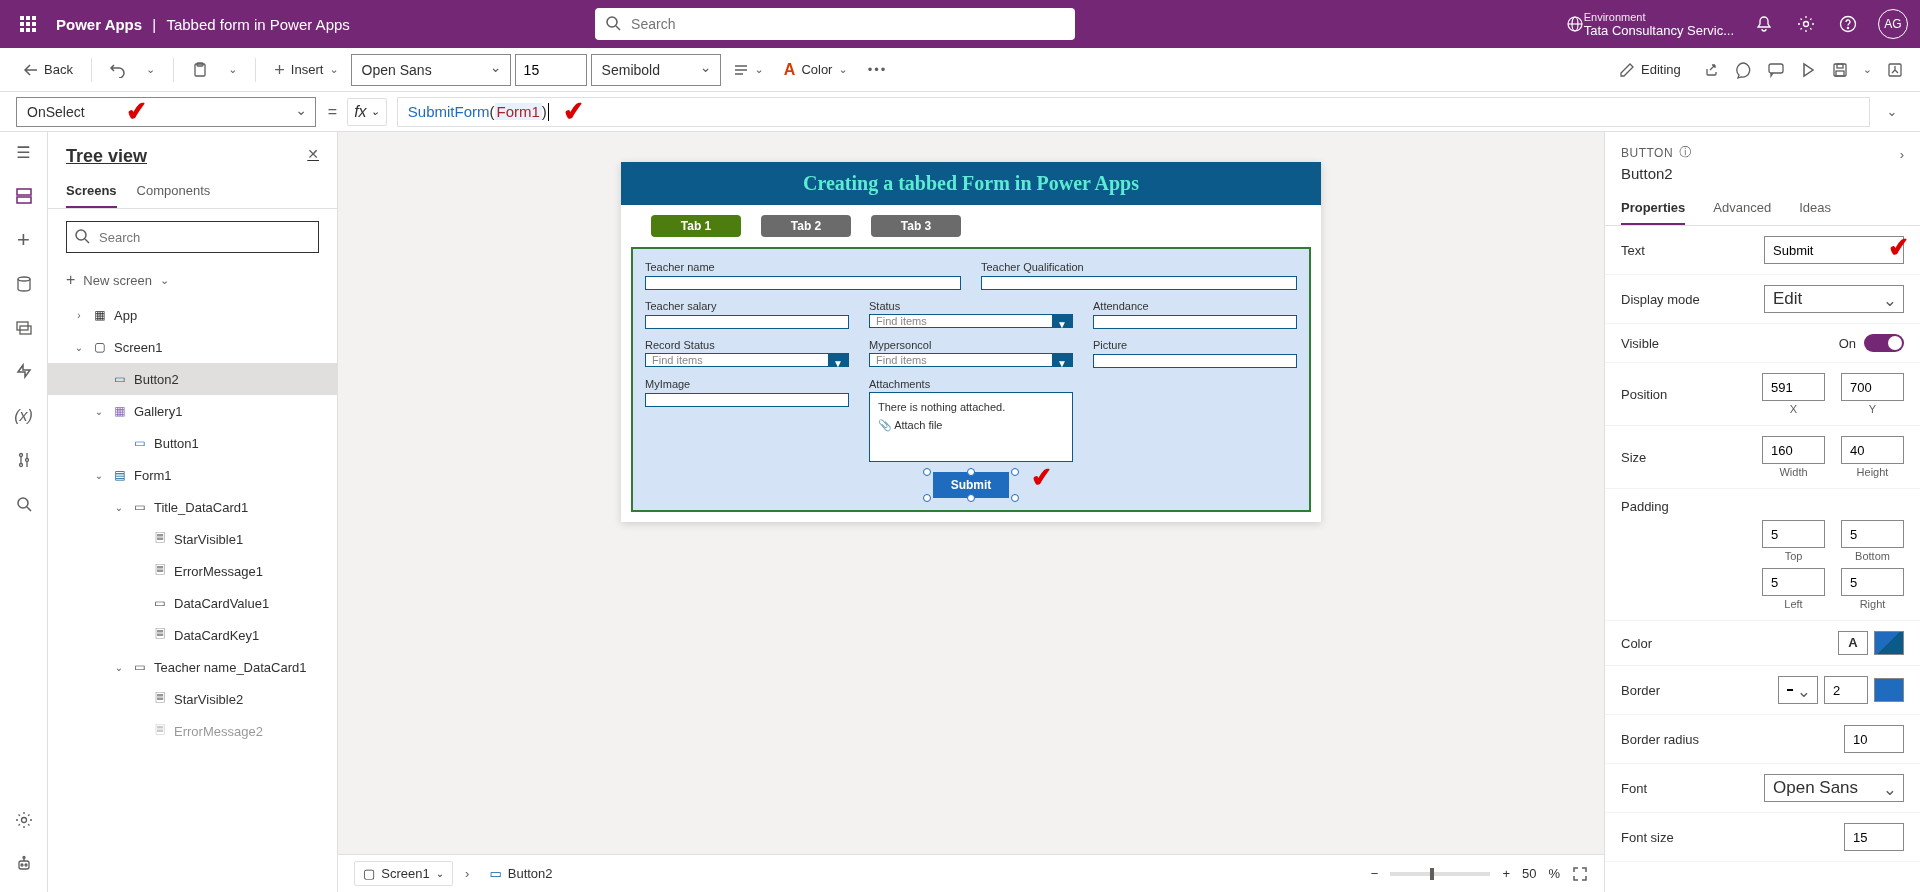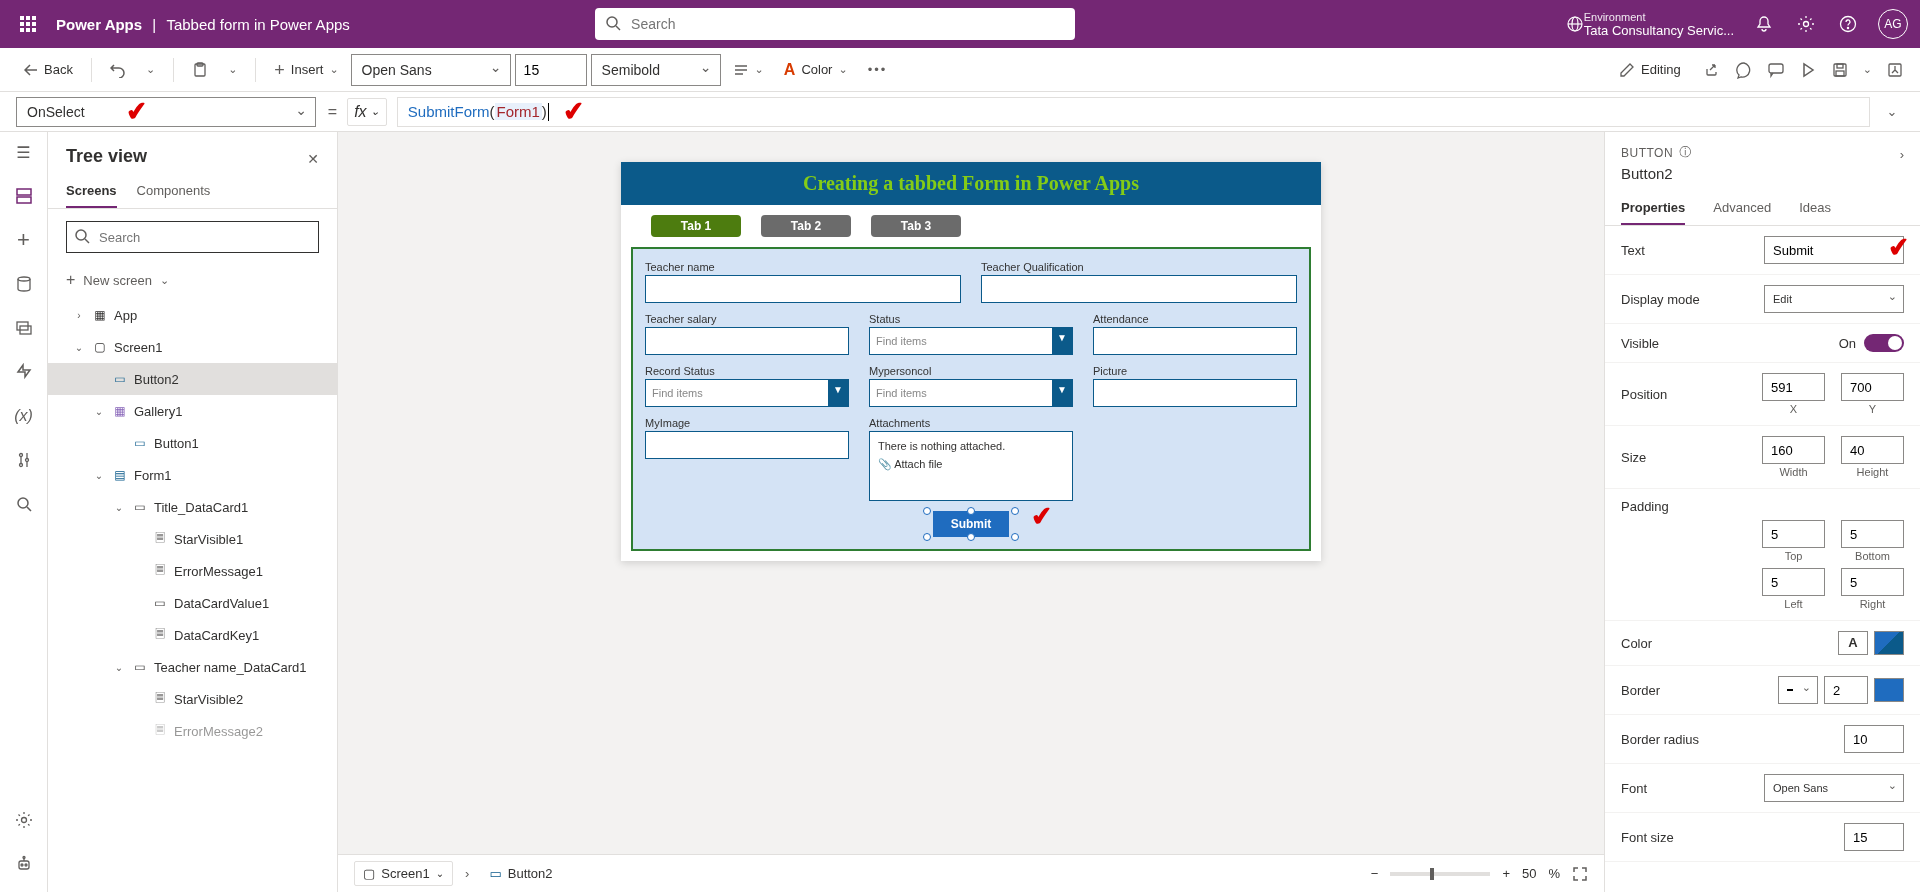--- a/index.html
+++ b/index.html
@@ -44,21 +44,21 @@
 .fx-expand { width:24px; text-align:center; color:#605e5c; cursor:pointer; }
 
 
 .left-rail { position:absolute; left:0; top:132px; width:48px; height:calc(100% - 132px); border-right:1px solid #e1dfdd; display:flex; flex-direction:column; align-items:center; padding-top:8px; gap:20px; }
 .rail-icon { width:24px; height:24px; display:flex; align-items:center; justify-content:center; color:#605e5c; cursor:pointer; font-size:16px; }
 .rail-icon.active { color:#742774; }
 .rail-bottom { margin-top:auto; margin-bottom:16px; display:flex; flex-direction:column; gap:20px; }
 
 
 .tree-panel { position:absolute; left:48px; top:132px; width:290px; height:calc(100% - 132px); border-right:1px solid #e1dfdd; background:#fff; display:flex; flex-direction:column; }
-.tree-header { padding:14px 18px 8px; display:flex; align-items:flex-end; }
+.tree-header { padding:14px 18px 8px; display:flex; align-items:flex-start;text-decoration:underline; }
 .tree-header h2 { font-size:18px; font-weight:600; flex:1; }
 .tree-close { cursor:pointer; color:#605e5c; font-size:14px; }
 .tree-tabs { display:flex; padding:0 18px; border-bottom:1px solid #e1dfdd; gap:20px; }
 .tree-tab { padding:8px 0; font-size:13px; cursor:pointer; color:#605e5c; }
 .tree-tab.active { color:#323130; border-bottom:2px solid #742774; font-weight:600; }
 .tree-search { margin:12px 18px; position:relative; }
 .tree-search input { width:100%; height:32px; border:1px solid #323130; padding:0 10px 0 32px; font-size:13px; }
 .tree-search .sicon { position:absolute; left:8px; top:7px; color:#605e5c; }
 .new-screen { padding:6px 18px; display:flex; align-items:center; gap:8px; font-size:13px; cursor:pointer; color:#605e5c; }
 .tree-list { flex:1; overflow-y:auto; padding-top:4px; }
@@ -67,30 +67,30 @@
 .tree-caret { width:14px; display:inline-block; text-align:center; color:#605e5c; font-size:10px; }
 .tree-icon { width:16px; height:16px; display:inline-flex; align-items:center; justify-content:center; margin:0 6px; font-size:12px; }
 .nest1 { padding-left:24px; }
 .nest2 { padding-left:44px; }
 .nest3 { padding-left:64px; }
 .nest4 { padding-left:84px; }
 
 
 .canvas-area { position:absolute; left:338px; top:132px; right:316px; bottom:38px; background:#f3f2f1; display:flex; align-items:flex-start; justify-content:center; padding-top:30px; overflow:hidden; }
 .canvas { width:700px; background:#fff; box-shadow:0 2px 8px rgba(0,0,0,.15); }
-.canvas-header { background:#0b5a8a; color:#84cc16; text-align:center; padding:10px; font-family:Georgia,serif; font-size:20px; font-weight:bold; }
+.canvas-header { background:#0b5a8a; color:#5eead4; text-align:center; padding:10px; font-family:Georgia,serif; font-size:20px; font-weight:bold; }
 .canvas-tabs { display:flex; gap:20px; padding:10px 30px; }
 .ctab { width:90px; height:22px; border-radius:4px; text-align:center; font-size:12px; line-height:22px; color:#fff; font-weight:600; cursor:pointer; }
 .ctab.active { background:#4d7c0f; }
 .ctab.inactive { background:#6b6b6b; }
 .form-box { margin:0 10px 10px; border:2px solid #2e7d32; background:#d4e3f5; padding:12px; }
 .form-row { display:flex; gap:20px; margin-bottom:10px; }
 .form-field { flex:1; }
 .form-field label { display:block; font-size:11px; color:#333; margin-bottom:2px; }
-.form-field input, .form-field .cbox { width:100%; height:28px; border:1px solid #0b5a8a; background:#fff; font-size:11px; padding:0 6px; }
+.form-field input, .form-field .cbox { width:100%; height:14px; border:1px solid #0b5a8a; background:#fff; font-size:11px; padding:0 6px; }
 .cbox { display:flex; align-items:center; position:relative; }
 .cbox::after { content:""; position:absolute; right:0; top:0; width:20px; height:100%; background:#0b5a8a; }
 .cbox .carr { position:absolute; right:5px; top:4px; color:#fff; font-size:10px; z-index:1; }
 .attach-box { border:1px solid #0b5a8a; background:#fff; padding:8px; font-size:11px; min-height:70px; }
 .submit-wrap { text-align:center; margin-top:8px; position:relative; }
 .submit-btn { background:#1f6cbf; color:#fff; border:none; padding:6px 18px; font-size:12px; font-weight:600; cursor:pointer; position:relative; }
 .sel-handle { position:absolute; width:8px; height:8px; background:#fff; border:1px solid #1f6cbf; border-radius:50%; }
 
 
 .status-bar { position:absolute; left:338px; bottom:0; right:316px; height:38px; border-top:1px solid #e1dfdd; display:flex; align-items:center; padding:0 16px; gap:12px; background:#fff; font-size:13px; }
@@ -100,21 +100,21 @@
 
 .props-panel { position:absolute; right:0; top:132px; width:316px; height:calc(100% - 132px); border-left:1px solid #e1dfdd; background:#fff; overflow-y:auto; }
 .props-title { padding:12px 16px 4px; font-size:12px; color:#605e5c; letter-spacing:.5px; display:flex; align-items:center; gap:6px; }
 .props-name { padding:0 16px 10px; font-size:15px; }
 .props-tabs { display:flex; padding:0 16px; border-bottom:1px solid #e1dfdd; gap:28px; }
 .ptab { padding:8px 0; font-size:13px; cursor:pointer; color:#605e5c; }
 .ptab.active { color:#323130; border-bottom:2px solid #742774; font-weight:600; }
 .prop-row { display:flex; align-items:center; padding:10px 16px; border-bottom:1px solid #f3f2f1; font-size:13px; }
 .prop-row .plabel { flex:1; color:#323130; }
 .prop-row input[type=text] { width:140px; height:28px; border:1px solid #8a8886; padding:0 8px; font-size:13px; }
-.prop-row select, .psel { width:140px; height:28px; border:1px solid #8a8886; padding:0 24px 0 8px; font-size:11px; background:#fff; position:relative; display:flex; align-items:center; }
+.prop-row select, .psel { width:140px; height:28px; border:1px solid #8a8886; padding:0 24px 0 8px; font-size:17px; background:#fff; position:relative; display:flex; align-items:center; }
 .psel::after { content:"⌄"; position:absolute; right:6px; top:4px; color:#605e5c; }
 .toggle { width:40px; height:18px; background:#742774; border-radius:9px; position:relative; cursor:pointer; }
 .toggle::after { content:""; position:absolute; right:2px; top:2px; width:14px; height:14px; background:#fff; border-radius:50%; }
 .prop-sub { display:block; font-size:11px; color:#605e5c; text-align:center; margin-top:2px; }
 .two-col { display:flex; gap:8px; }
 .two-col > div { flex:1;padding-left:8px; }
 .two-col input { width:100%; height:28px; border:1px solid #8a8886; padding:0 8px; font-size:13px; }
 .color-sw { width:30px; height:24px; border:1px solid #8a8886; display:inline-block; }
 
 .red-tick { position:absolute; color:#d00; font-size:26px; font-weight:bold; transform:rotate(-5deg); }

